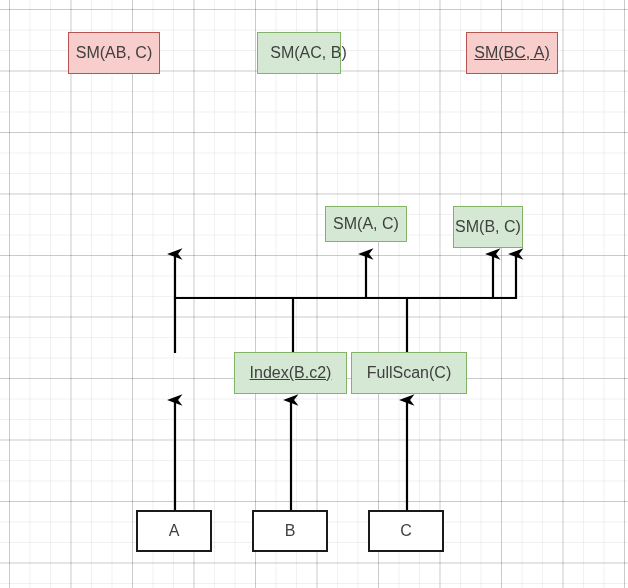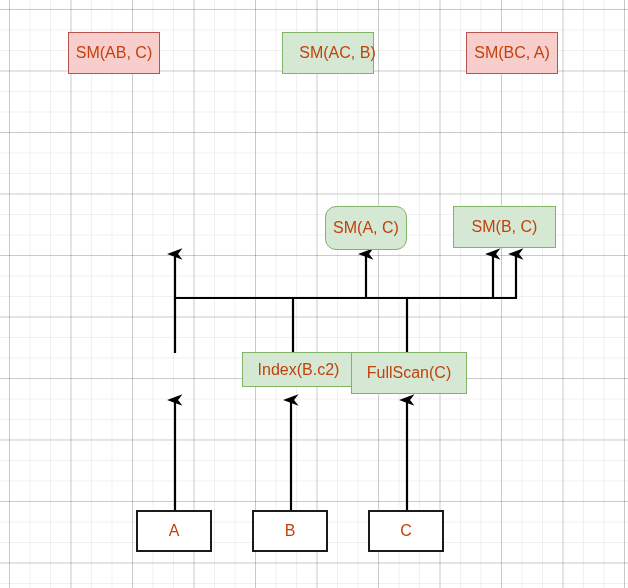--- a/index.html
+++ b/index.html
@@ -16,21 +16,21 @@
     background-position:9px 9px, 9px 9px, 9px 9px, 9px 9px;
     overflow:hidden;
     font-family:"Liberation Sans", sans-serif;
   }
   .node{
     position:absolute;
     box-sizing:border-box;
     display:flex;align-items:center;justify-content:center;
     font-size:16px;
     line-height:1;
-    color:#c2410c;
+    color:#404040;
     white-space:nowrap;
     letter-spacing:0px;
   }
   .node.green{ background:#d5e8d4; border:1px solid #82b366; }
   .node.red{ background:#f8cecc; border:1px solid #b85450; }
   .node.plain{ background:#ffffff; border:2px solid #1a1a1a; }
   #edges{position:absolute;left:0;top:0;width:628px;height:588px;}
 </style>
 </head>
 <body>
@@ -54,26 +54,26 @@
 
     <line x1="174" y1="298" x2="517" y2="298" stroke="#000" stroke-width="2.2"></line>
 
     <line x1="175" y1="299" x2="175" y2="254" stroke="#000" stroke-width="2.2" marker-end="url(#arrowhead)"></line>
     <line x1="366" y1="299" x2="366" y2="254" stroke="#000" stroke-width="2.2" marker-end="url(#arrowhead)"></line>
     <line x1="493" y1="299" x2="493" y2="254" stroke="#000" stroke-width="2.2" marker-end="url(#arrowhead)"></line>
     <line x1="516" y1="299" x2="516" y2="254" stroke="#000" stroke-width="2.2" marker-end="url(#arrowhead)"></line>
   </svg>
 
   <div class="node red" style="left: 68px; top: 32px; width: 92px; height: 42px;">SM(AB, C)</div>
-  <div class="node green" style="left: 282px; top: 32px; width: 92px; height: 42px; padding-left: 19px;">SM(AC, B)</div>
-  <div class="node red" style="left: 466px; top: 32px; width: 92px; height: 42px;">SM(BC, A)</div>
+  <div class="node green" style="left: 257px; top: 32px; width: 84px; height: 42px; padding-left: 19px;">SM(AC, B)</div>
+  <div class="node red" style="left: 466px; top: 32px; width: 92px; height: 42px; text-decoration: underline;">SM(BC, A)</div>
 
-  <div class="node green" style="left: 325px; top: 206px; width: 82px; height: 44px; border-radius: 11px;">SM(A, C)</div>
-  <div class="node green" style="left: 453px; top: 206px; width: 103px; height: 42px;">SM(B, C)</div>
+  <div class="node green" style="left: 325px; top: 206px; width: 82px; height: 36px;">SM(A, C)</div>
+  <div class="node green" style="left: 453px; top: 206px; width: 70px; height: 42px;">SM(B, C)</div>
 
-  <div class="node green" style="left: 242px; top: 352px; width: 113px; height: 35px;">Index(B.c2)</div>
+  <div class="node green" style="left: 234px; top: 352px; width: 113px; height: 42px; text-decoration: underline;">Index(B.c2)</div>
   <div class="node green" style="left: 351px; top: 352px; width: 116px; height: 42px;">FullScan(C)</div>
 
   <div class="node plain" style="left: 136px; top: 510px; width: 76px; height: 42px;">A</div>
   <div class="node plain" style="left: 252px; top: 510px; width: 76px; height: 42px;">B</div>
   <div class="node plain" style="left: 368px; top: 510px; width: 76px; height: 42px;">C</div>
 
 </div>
 
 </body></html>

